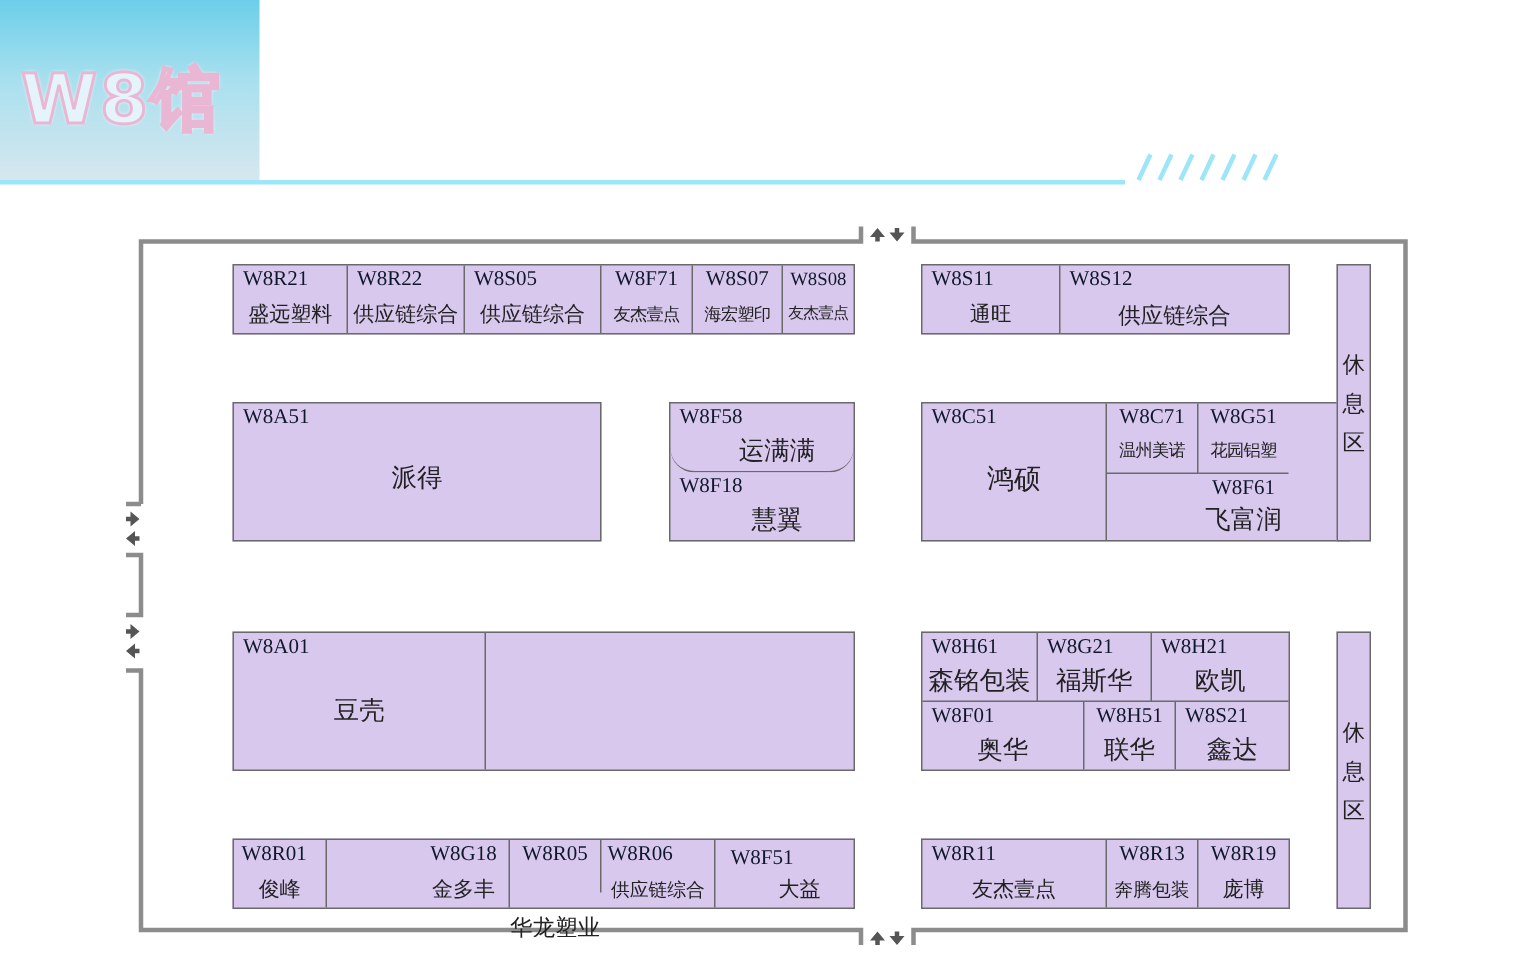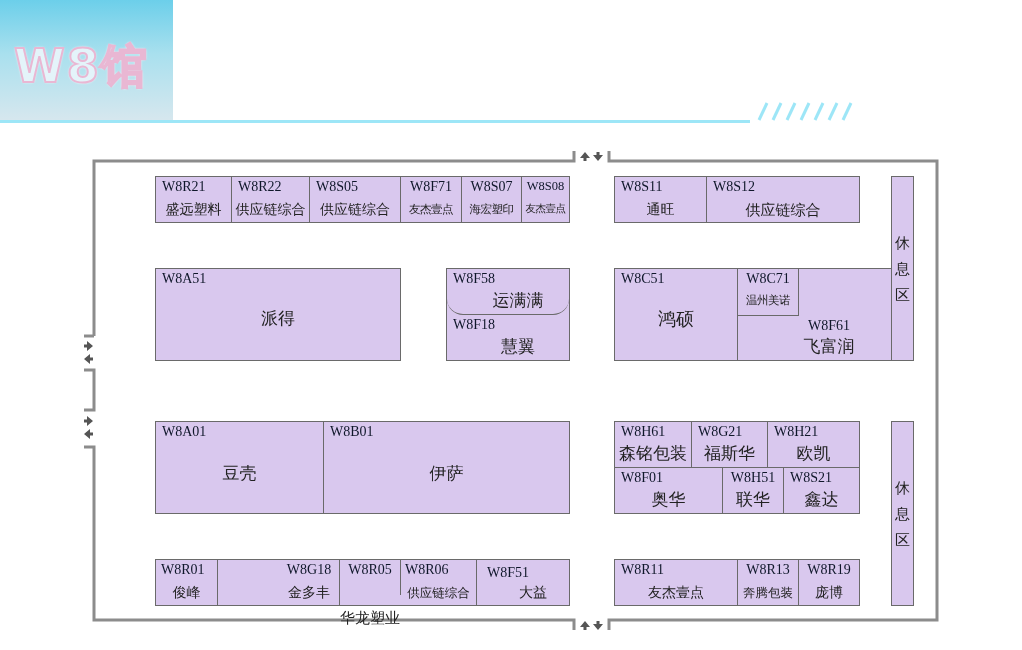--- a/index.html
+++ b/index.html
@@ -173,41 +173,41 @@
 
 <div class="booth" style="left:614px; top:268px; width:286px; height:93px;">
   <div class="cell" style="left:0; top:0; width:123px; height:91px;">
     <span class="code">W8C51</span>
     <span class="name" style="top:38px; font-size:18px;">鸿硕</span>
   </div>
   <div class="cell top-row" style="left:123px; top:0; width:61px; height:47px;">
     <span class="code center">W8C71</span>
     <span class="name small" style="top:24px;">温州美诺</span>
   </div>
+  <div class="cell last top-row" style="left:184px; top:0; width:60px; height:47px;">
+    <span class="code center">W8G51</span>
+    <span class="name small" style="top:24px;">花园铝塑</span>
+  </div>
   <div class="cell last" style="left:184px; top:47px; width:60px; height:44px;">
     <span class="code center">W8F61</span>
     <span class="name big" style="top:19px;">飞富润</span>
   </div>
 </div>
 
 <div class="rest" style="left:891px; top:176px; width:23px; height:185px;">
   <span>休</span>
   <span>息</span>
   <span>区</span>
 </div>
 
 <div class="booth" style="left:155px; top:421px; width:415px; height:93px;">
   <div class="cell" style="left:0; top:0; width:168px; height:91px;">
     <span class="code">W8A01</span>
     <span class="name" style="top:40px; font-size:17px;">豆壳</span>
   </div>
-  <div class="cell last" style="left:168px; top:0; width:245px; height:91px;">
-    <span class="code">W8B01</span>
-    <span class="name" style="top:40px; font-size:17px;">伊萨</span>
-  </div>
 </div>
 
 <div class="booth" style="left:614px; top:421px; width:246px; height:93px;">
   <div class="cell top-row" style="left:0; top:0; width:77px; height:46px;">
     <span class="code">W8H61</span>
     <span class="name big" style="top:20px;">森铭包装</span>
   </div>
   <div class="cell top-row" style="left:77px; top:0; width:76px; height:46px;">
     <span class="code">W8G21</span>
     <span class="name big" style="top:20px;">福斯华</span>

